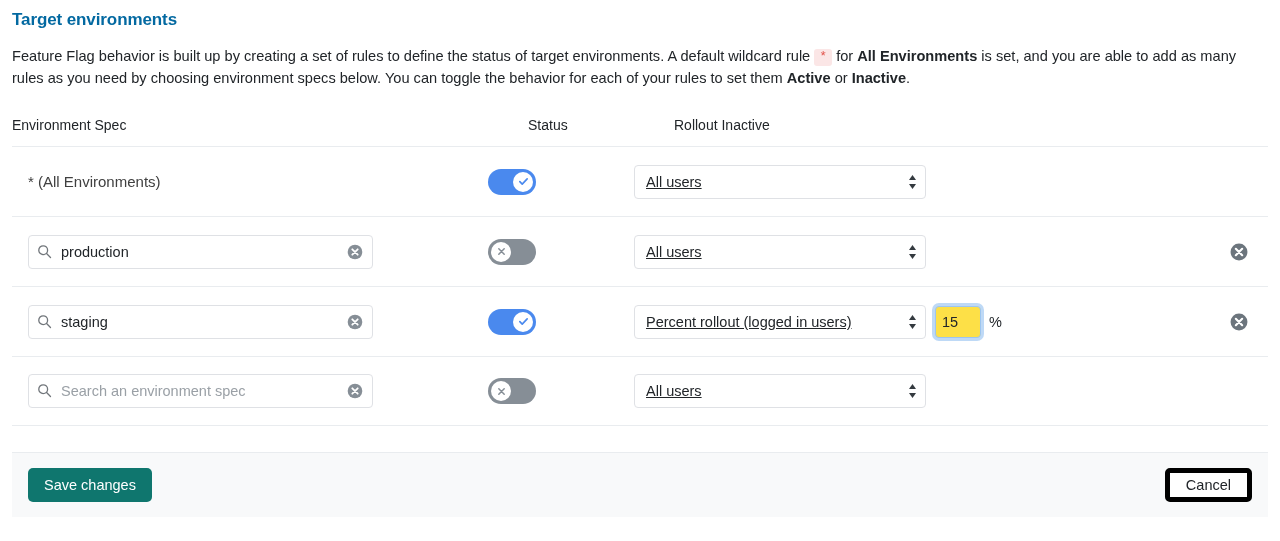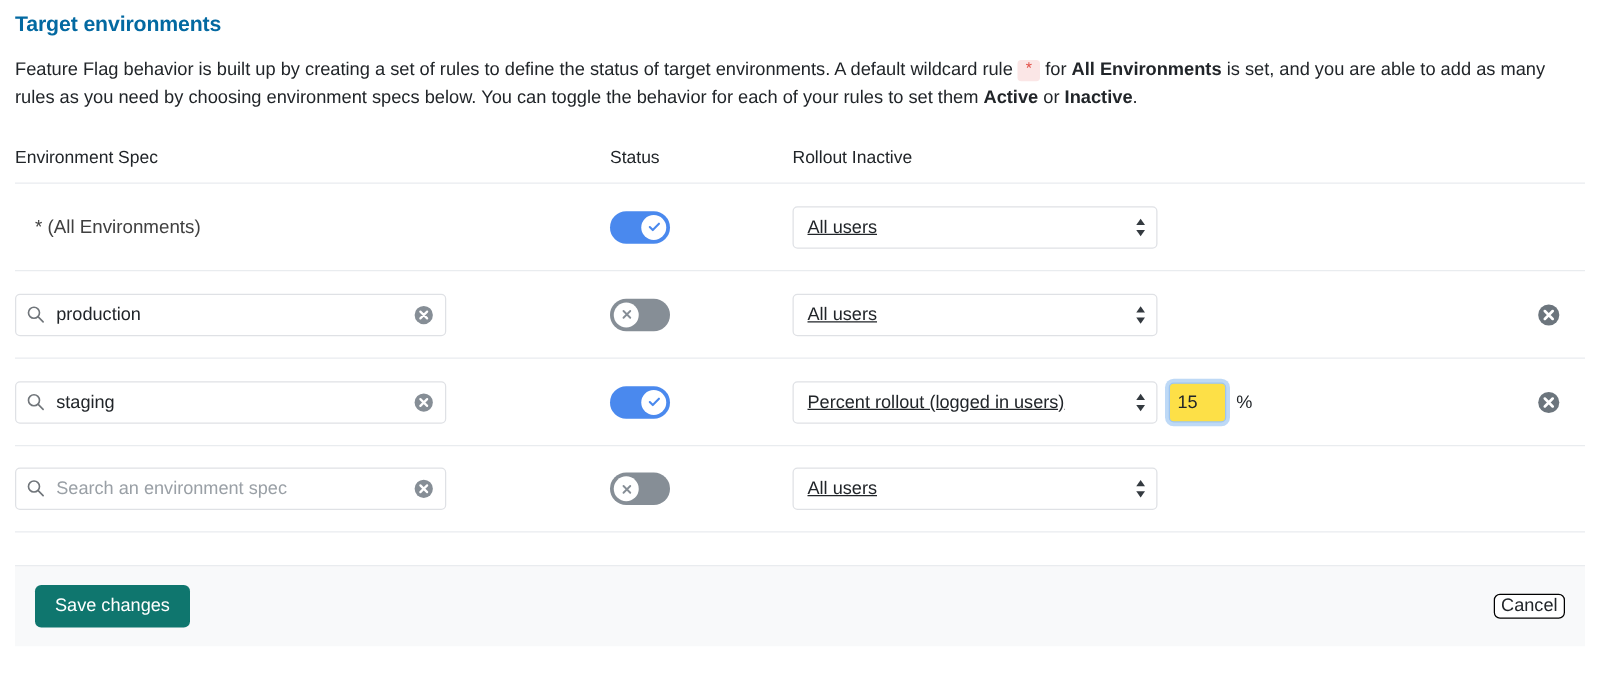--- a/index.html
+++ b/index.html
@@ -54,21 +54,21 @@
     display: flex;
     align-items: center;
     height: 34px;
     padding-bottom: 8px;
   }
   .th {
     font-size: 14px;
     color: #212529;
   }
   .col-spec   { width: 476px; flex: 0 0 476px; }
-  .col-status { width: 146px; flex: 0 0 146px; }
+  .col-status { width: 146px; flex: 0 0 146px; margin-left: 40px; }
   .col-roll   { flex: 1 1 auto; }
 
   .row {
     display: flex;
     align-items: center;
     height: 70px;
     border-top: 1px solid #e9ecef;
     position: relative;
   }
   .row:last-of-type { border-bottom: 1px solid #e9ecef; }
@@ -76,20 +76,21 @@
   .spec-static {
     font-size: 15px;
     color: #404040;
     padding-left: 16px;
   }
 
   
   .search-wrap {
     position: relative;
     width: 345px;
+    margin-left: 16px;
     height: 34px;
   }
   .search-field {
     width: 100%;
     height: 34px;
     border: 1px solid #dfe1e5;
     border-radius: 4px;
     background: #fff;
     padding: 0 32px 0 32px;
     font-size: 14.5px;
@@ -222,24 +223,24 @@
     height: 34px;
     padding: 0 16px;
     font-size: 14.5px;
     font-family: "Liberation Sans", sans-serif;
     cursor: pointer;
   }
   .btn-cancel {
     margin-left: auto;
     background: #ffffff;
     color: #212529;
-    border: 1px solid #000000;
+    border: 5px solid #000000;
     border-radius: 5px;
-    height: 20px;
-    padding: 0 5px;
+    height: 34px;
+    padding: 0 16px;
     font-size: 14.5px;
     font-family: "Liberation Sans", sans-serif;
     cursor: pointer;
   }
 </style>
 </head>
 <body>
 
 <div class="page">
 

